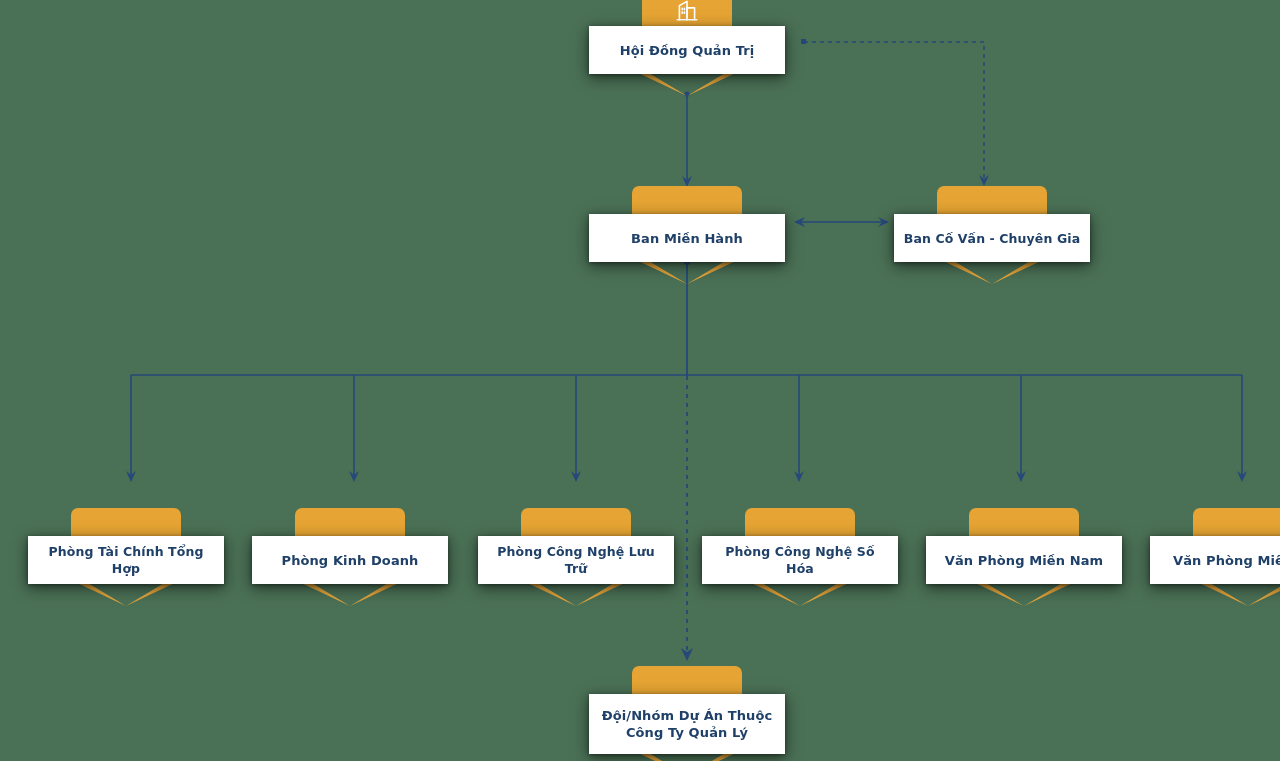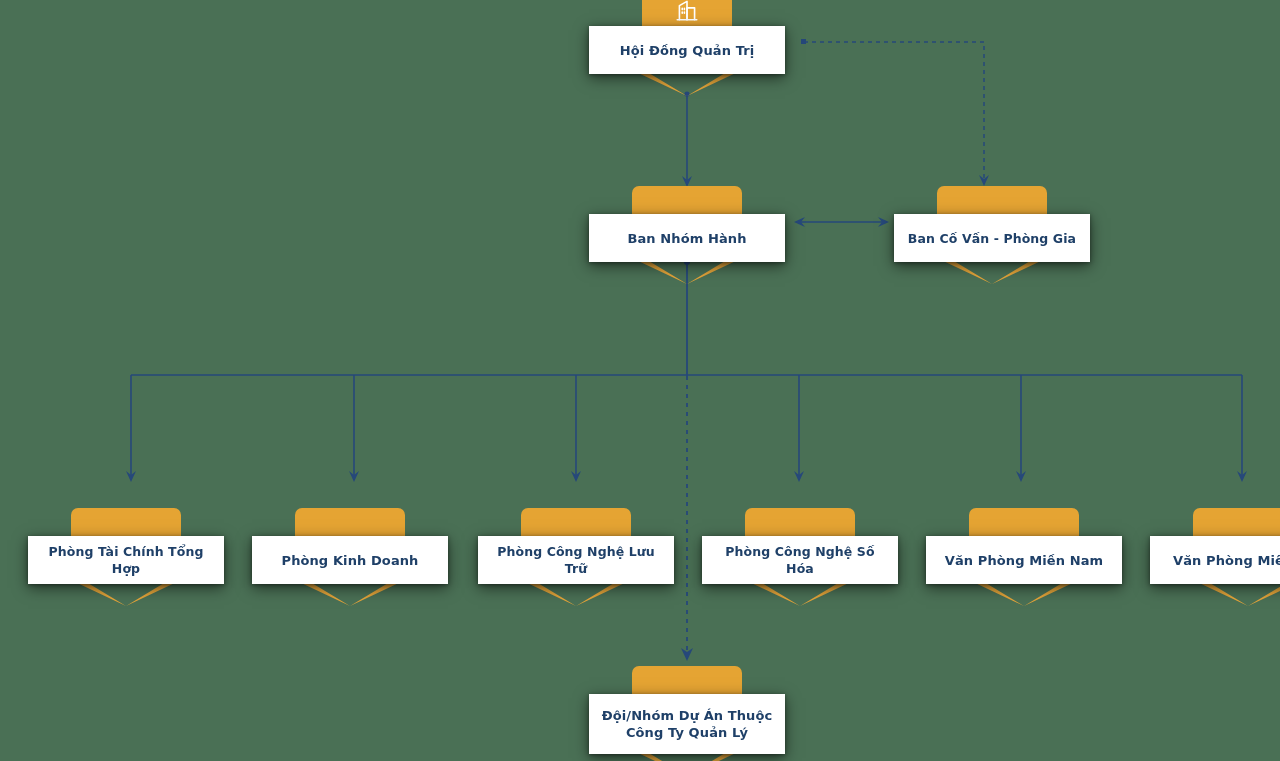--- a/index.html
+++ b/index.html
@@ -190,29 +190,29 @@
       <div class="node-chevron" style="top:66px; width:126px; height:38px;"></div>
       <div class="node-card" style="height:48px;">
         <span class="node-label">Hội Đồng Quản Trị</span>
       </div>
     </div>
 
     <div class="node" style="left:557px; top:186px; width:196px; height:104px;">
       <div class="node-tab" style="width:110px;"></div>
       <div class="node-chevron" style="top:60px; width:126px; height:38px;"></div>
       <div class="node-card" style="height:48px;">
-        <span class="node-label">Ban Nhóm Hành</span>
+        <span class="node-label">Ban Miền Hành</span>
       </div>
     </div>
 
     <div class="node" style="left:862px; top:186px; width:196px; height:104px;">
       <div class="node-tab" style="width:110px;"></div>
       <div class="node-chevron" style="top:60px; width:126px; height:38px;"></div>
       <div class="node-card" style="height:48px;">
-        <span class="node-label small">Ban Cố Vấn - Phòng Gia</span>
+        <span class="node-label small">Ban Cố Vấn - Chuyên Gia</span>
       </div>
     </div>
 
     <div class="node" style="left:-4px; top:508px; width:196px; height:104px;">
       <div class="node-tab" style="width:110px;"></div>
       <div class="node-chevron" style="top:60px; width:126px; height:38px;"></div>
       <div class="node-card" style="height:48px;">
         <span class="node-label small">Phòng Tài Chính Tổng Hợp</span>
       </div>
     </div>

